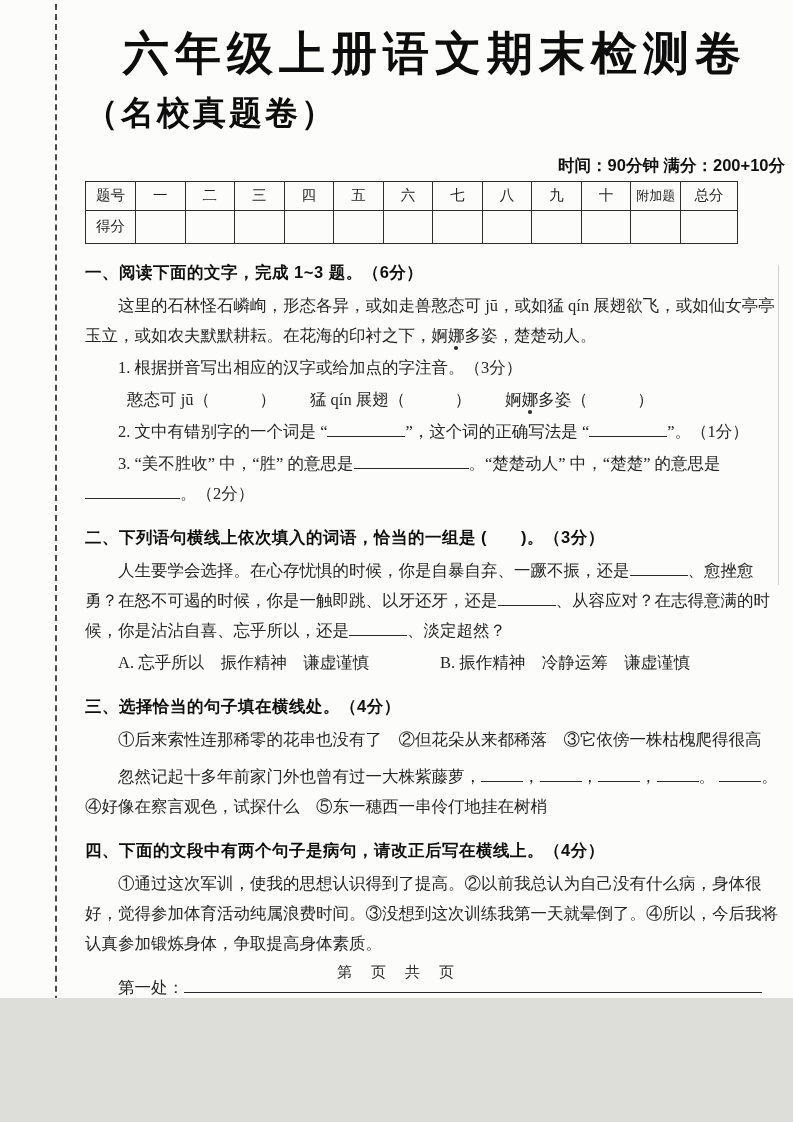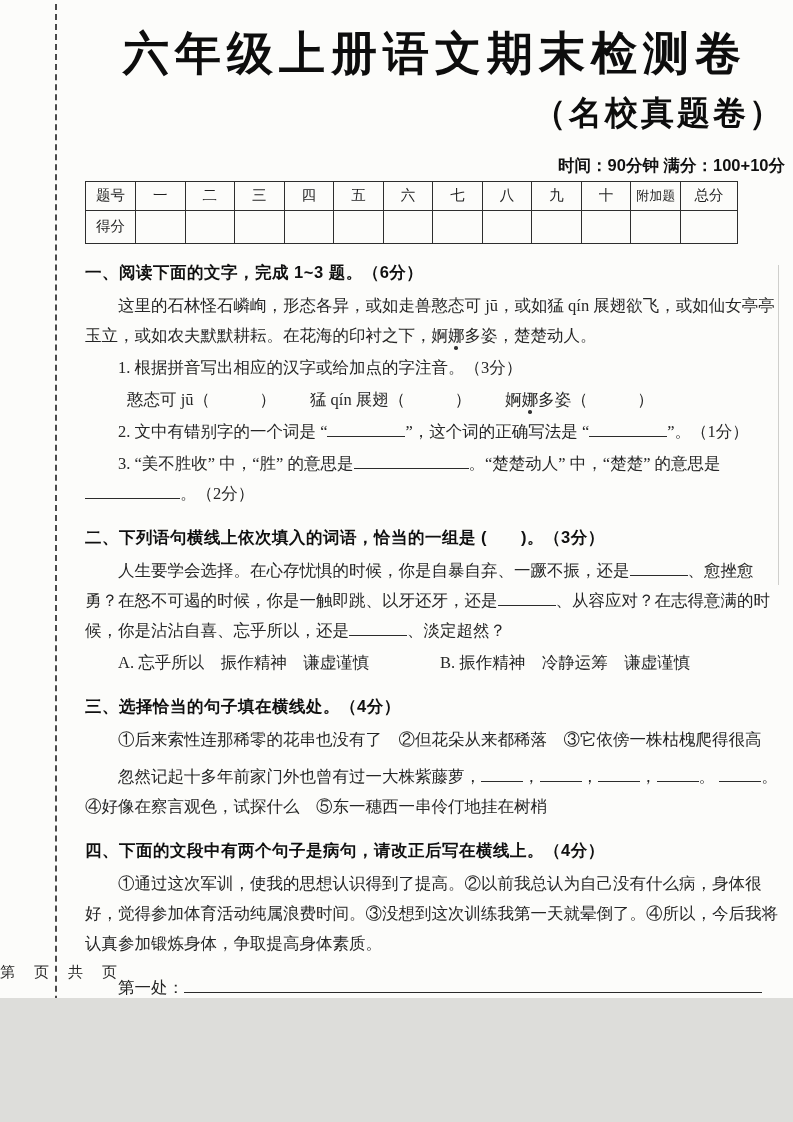--- a/index.html
+++ b/index.html
@@ -37,21 +37,21 @@
   
   main { position: absolute; left: 85px; top: 0; width: 700px; }
 
   .title {
     margin: 26px 0 0; text-align: center;
     font-family: "Liberation Sans", sans-serif;
     font-weight: 700; font-size: 46px; letter-spacing: 6px;
     color: #0d0d0d; line-height: 1.2;
   }
   .subtitle {
-    margin: 12px 0 0; text-align: right;
+    margin: 12px 0 0; text-align: left;
     font-family: "Liberation Sans", sans-serif;
     font-weight: 700; font-size: 33px; letter-spacing: 3px;
     color: #0d0d0d; line-height: 1.2;
   }
   .time-info {
     margin-top: 22px; text-align: right;
     font-family: "Liberation Sans", sans-serif;
     font-weight: 700; font-size: 16.5px; color: #111;
   }
 
@@ -95,42 +95,42 @@
   .q1-items { padding-left: 42px; margin-top: 2px; }
   .q1-items .item { margin-right: 34px; }
 
   .opt-row { padding-left: 33px; margin-top: 2px; }
   .opt-first { display: inline-block; width: 322px; }
 
   .answer-row { margin-top: 14px; text-indent: 2em; }
 
   .page-footer {
     position: absolute; bottom: 16px; left: 0; width: 100%;
-    text-align: left; font-size: 15px; color: #2a2a2a;
+    text-align: center; font-size: 15px; color: #2a2a2a;
     letter-spacing: 2px;
   }
 </style>
 </head>
 <body>
 
 <div class="page">
 
   <div class="seal-line"></div>
   <div class="edge-line"></div>
 
   <div class="sidebar">
     
   </div>
 
   <main>
 
     <h1 class="title">六年级上册语文期末检测卷</h1>
     <h2 class="subtitle">（名校真题卷）</h2>
 
-    <div class="time-info">时间：90分钟  满分：100+10分</div>
+    <div class="time-info">时间：90分钟  满分：200+10分</div>
 
     <table class="score">
       <colgroup>
         <col style="width:50px">
           <col>
           <col>
           <col>
           <col>
           <col>
           <col>

